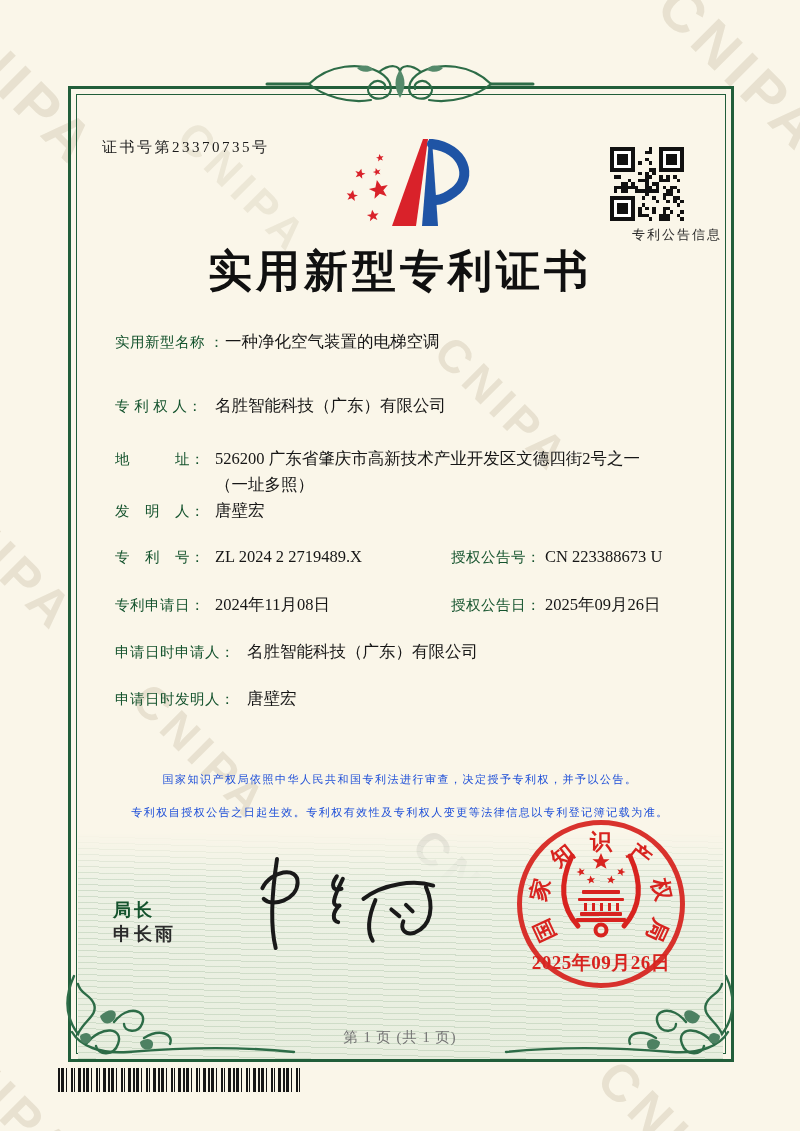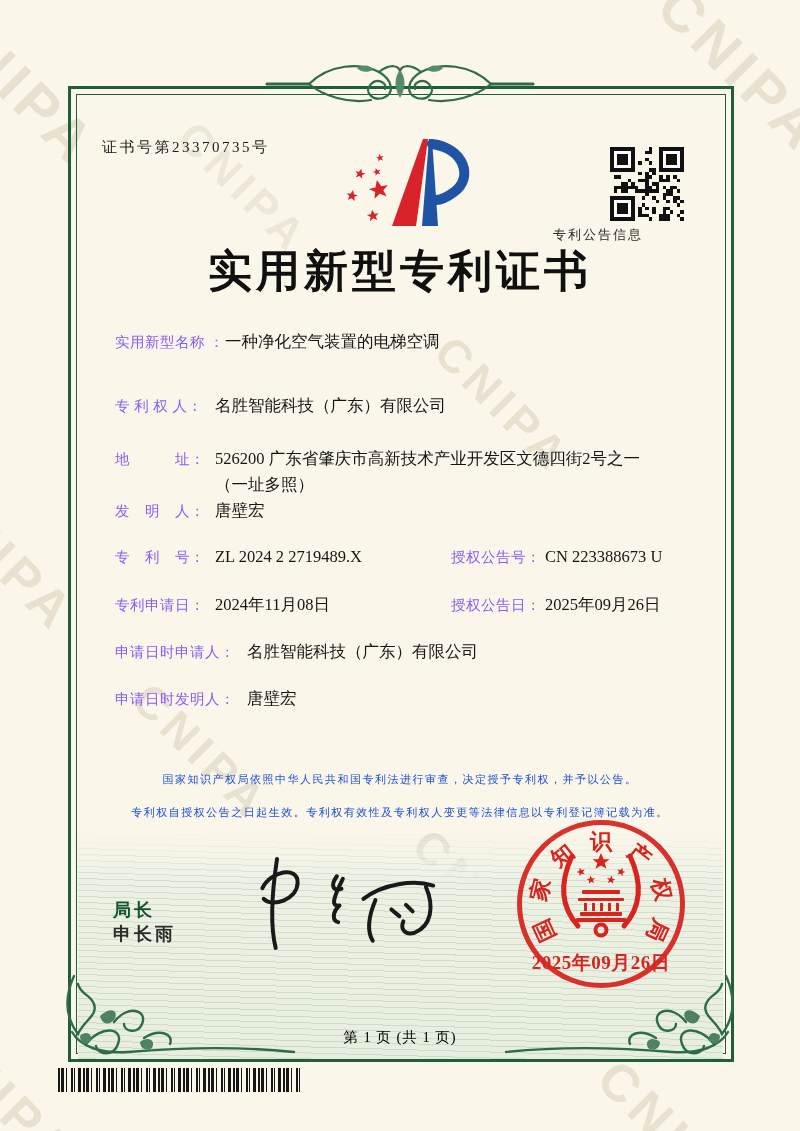--- a/index.html
+++ b/index.html
@@ -28,27 +28,27 @@
       repeating-linear-gradient(1.6deg, rgba(110,152,110,.22) 0 1px, rgba(0,0,0,0) 1px 6px),
       linear-gradient(180deg,#eef2e6 0%,#e8eedf 100%);
     -webkit-mask-image:linear-gradient(180deg,transparent 0,#000 48px);
             mask-image:linear-gradient(180deg,transparent 0,#000 48px);
   }
   
   .cert-no{position:absolute;left:102px;top:138px;font-size:15px;letter-spacing:2.5px;color:#1b1b1b;}
   .logo{position:absolute;left:346px;top:132px;width:136px;height:98px;}
   .qr-wrap{position:absolute;left:607px;top:147px;width:80px;height:96px;}
   .qr-wrap svg{display:block;width:74px;height:74px;margin:0 auto;}
-  .qr-caption{position:absolute;left:553px;top:226px;width:120px;text-align:left;
+  .qr-caption{position:absolute;left:602px;top:226px;width:120px;text-align:right;
     font-size:13px;letter-spacing:2px;color:#2c2c2c;}
   .title{position:absolute;left:0;right:0;top:242px;text-align:center;
     font-size:44px;font-weight:700;letter-spacing:4px;color:#101010;}
   
   .row{position:absolute;left:115px;white-space:nowrap;}
-  .lbl{display:inline-block;width:100px;font-size:14.5px;letter-spacing:.5px;color:#8b5cf6;}
+  .lbl{display:inline-block;width:100px;font-size:14.5px;letter-spacing:.5px;color:#14532d;}
   .lbl-wide{width:132px;}
   .val{font-size:16.5px;color:#161616;margin-top:31px;}
   .rcol{position:absolute;left:451px;white-space:nowrap;}
   .rcol .lbl{width:94px;}
   .addr2{position:absolute;left:215px;top:474px;font-size:16.5px;color:#161616;}
   
   .legal{position:absolute;left:60px;top:763px;width:680px;text-align:center;
     font-size:11px;line-height:33px;letter-spacing:1.5px;color:#1d4ed8;font-weight:500;}
   
   .officer-role{position:absolute;left:113px;top:898px;font-size:18px;letter-spacing:3px;
@@ -60,21 +60,21 @@
   .seal{position:absolute;left:517px;top:820px;width:168px;height:168px;}
   .seal-ring{position:absolute;inset:0;border:5px solid rgba(214,33,28,.92);border-radius:50%;box-sizing:border-box;}
   .ringch{position:absolute;left:50%;top:50%;width:26px;height:26px;margin:-13px 0 0 -13px;
     text-align:center;font-size:22px;font-weight:700;color:var(--seal-red,#d8231f);
     transform-origin:center;line-height:26px;}
   .emblem{position:absolute;left:41px;top:26px;width:86px;height:92px;}
   .seal-date{position:absolute;left:-8px;top:130px;width:184px;text-align:center;
     font-size:19px;font-weight:700;letter-spacing:.5px;color:var(--seal-red,#d8231f);}
   
   .page-info{position:absolute;left:0;right:0;top:1028px;text-align:center;font-size:14.5px;
-    letter-spacing:1px;color:#000000;}
+    letter-spacing:1px;color:#737373;}
   .barcode{position:absolute;left:58px;top:1068px;width:243px;height:24px;
     background:repeating-linear-gradient(90deg,
       #161616 0 2px,transparent 2px 3px,#161616 3px 6px,transparent 6px 8px,
       #161616 8px 9px,transparent 9px 13px,#161616 13px 15px,transparent 15px 16px,
       #161616 16px 17px,transparent 17px 20px,#161616 20px 23px,transparent 23px 25px);}
   
   .ornament-top{position:absolute;left:265px;top:56px;width:270px;height:56px;}
   .flourish{position:absolute;width:240px;height:92px;}
   .flourish-bl{left:56px;top:972px;}
   .flourish-br{left:504px;top:972px;transform:scaleX(-1);}

